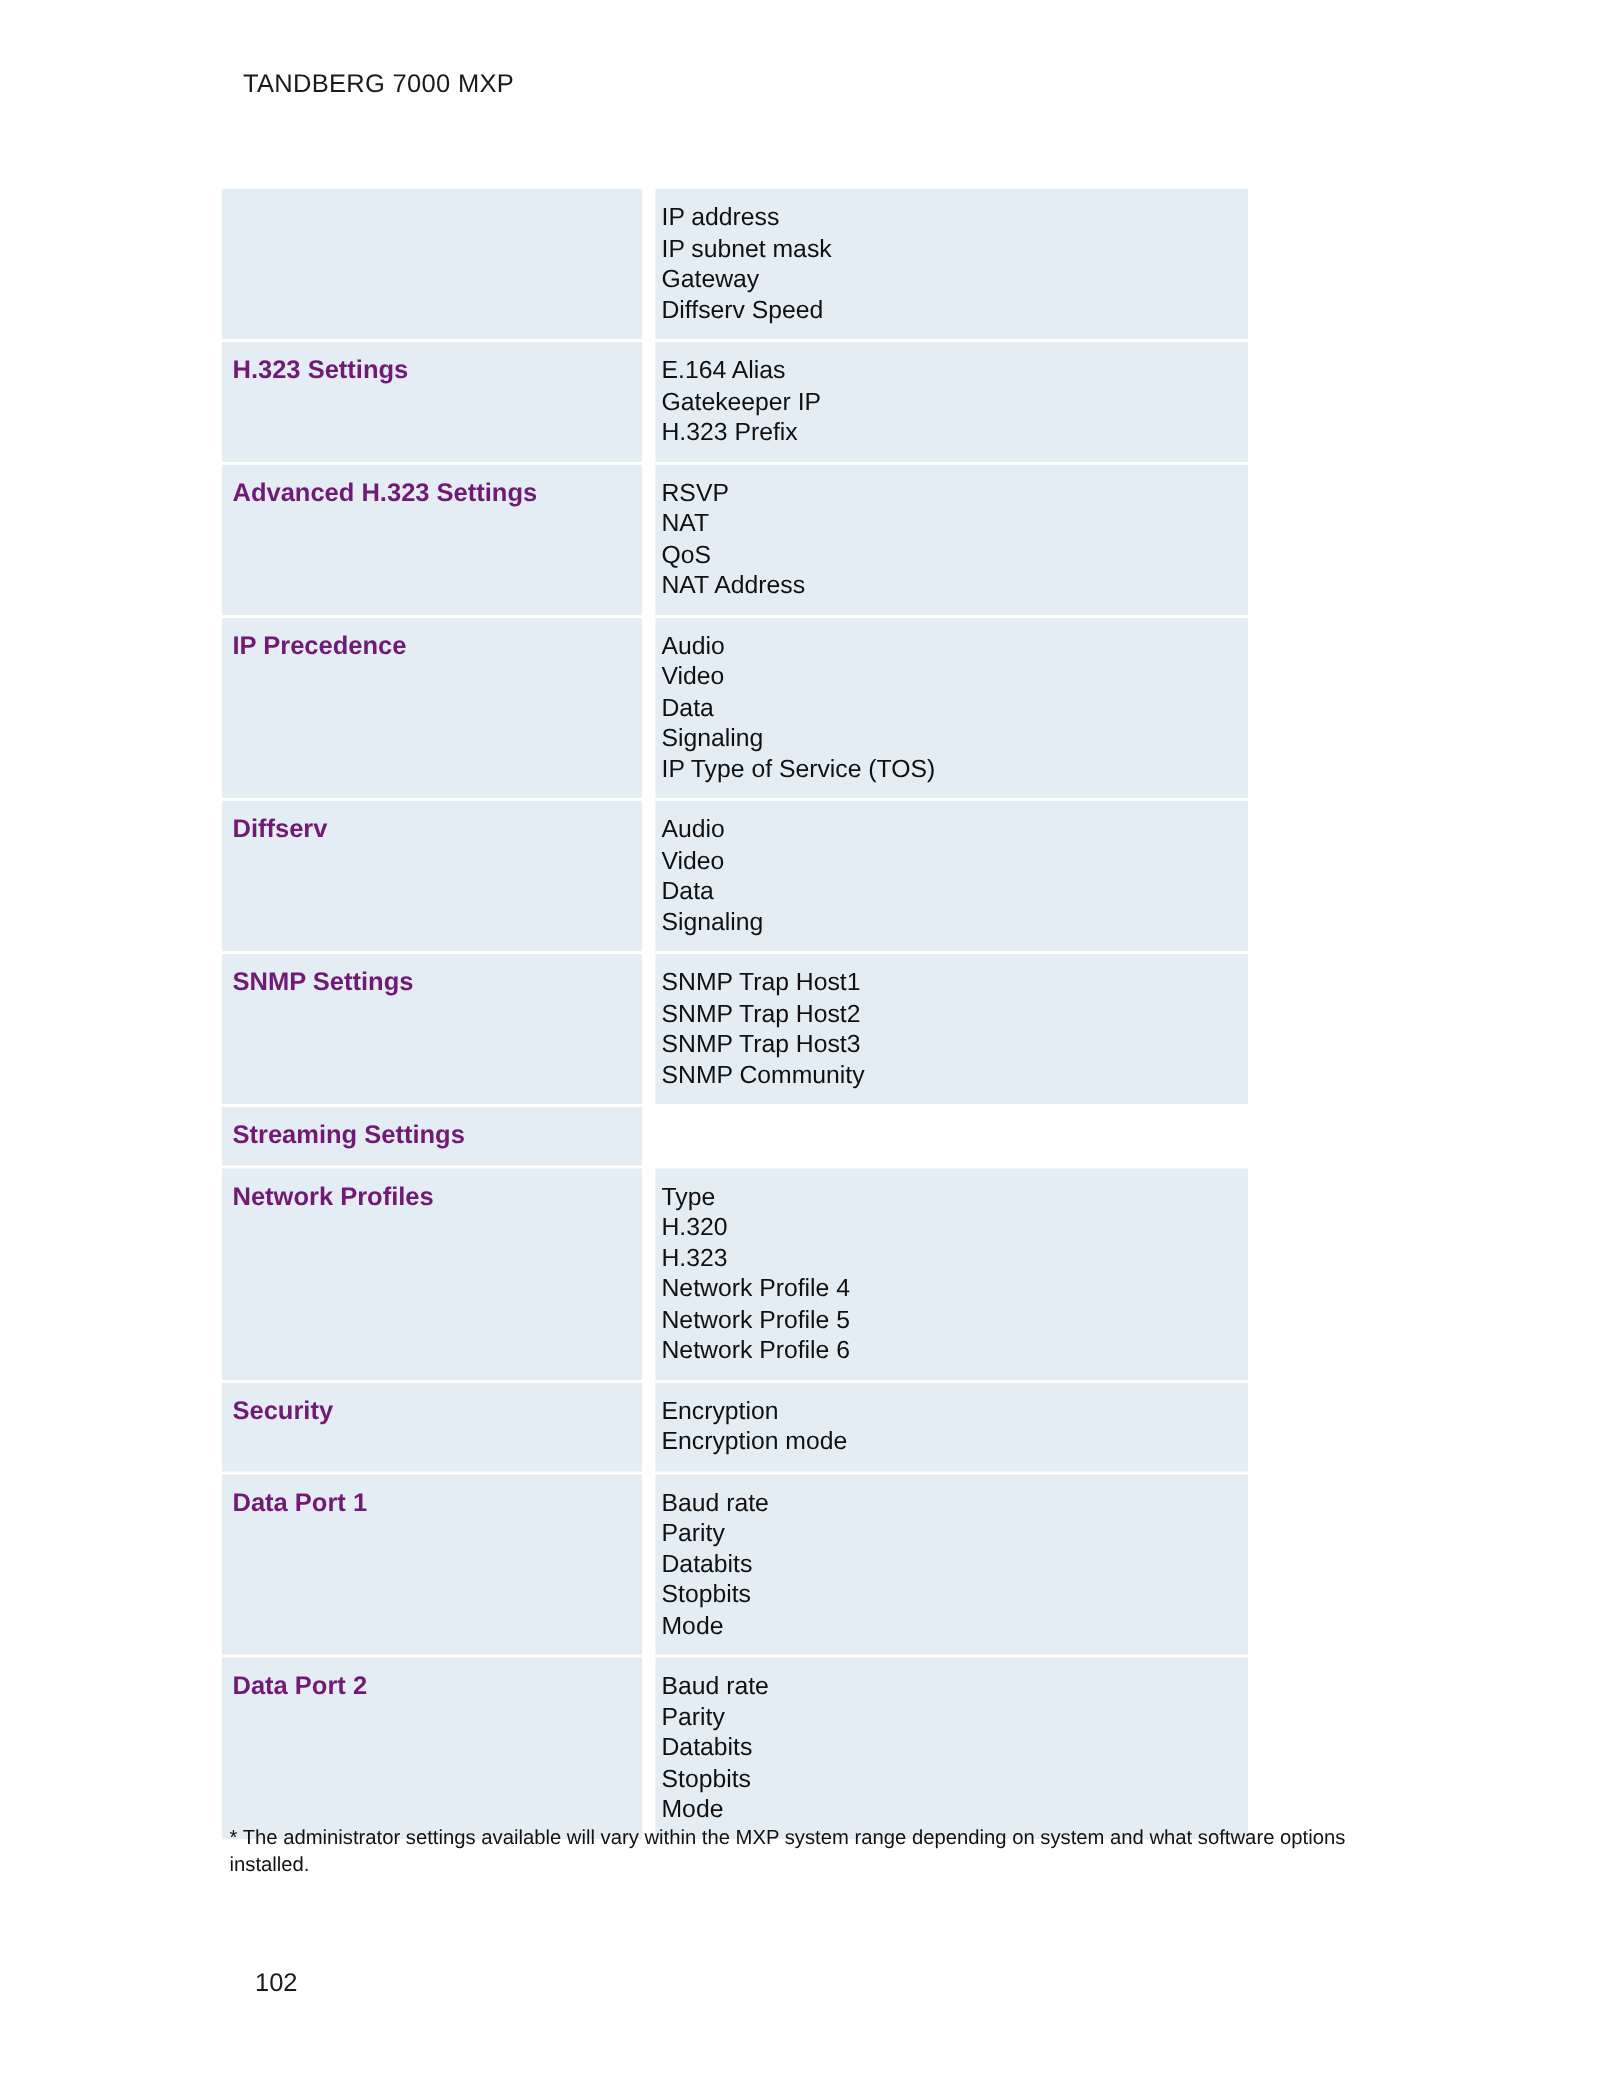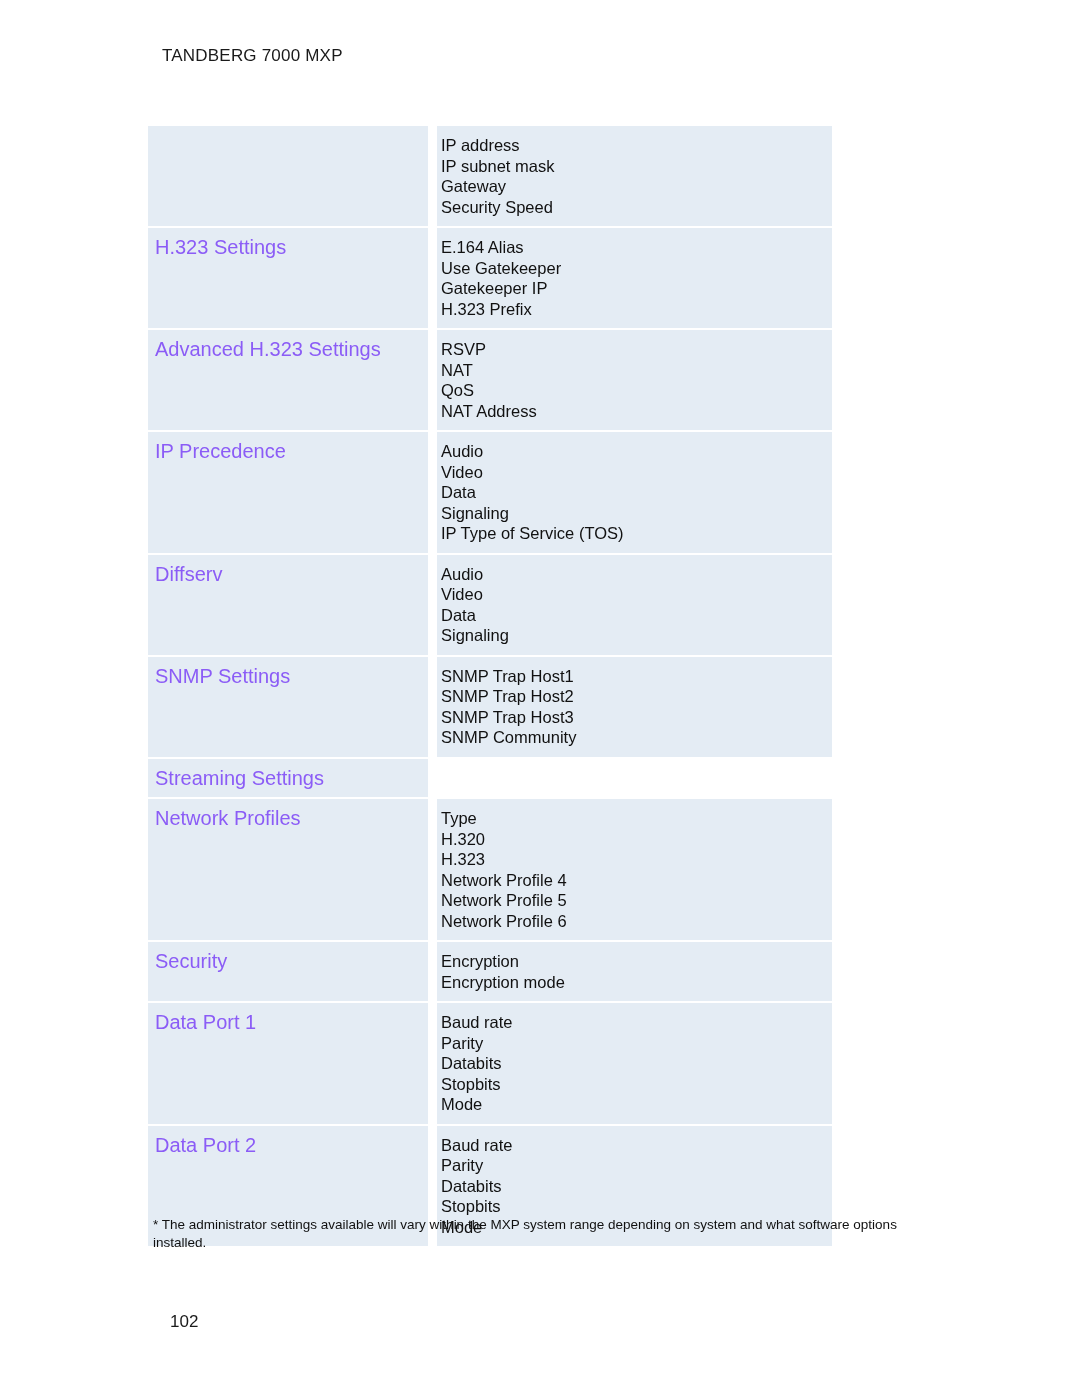--- a/index.html
+++ b/index.html
@@ -51,24 +51,24 @@
 
   .cell {
     background: #e4ecf4;
     box-sizing: border-box;
   }
 
   .cell-label {
     width: 280px;
     flex: 0 0 280px;
     padding: 9px 8px 9px 7px;
-    font-size: 20px;
-    font-weight: normal;
+    font-size: 17px;
+    font-weight: bold;
     line-height: 20.5px;
-    color: #8b5cf6;
+    color: #701a75;
   }
 
   .cell-items {
     flex: 1 1 auto;
     padding: 9px 8px 9px 4px;
     font-size: 16.5px;
     line-height: 20.5px;
     color: #111111;
   }
 
@@ -102,28 +102,27 @@
 
   <div class="running-head">TANDBERG 7000 MXP</div>
 
   <div class="spec-table" id="spec-table">
       <div class="spec-row">
         <div class="cell cell-label"></div>
         <div class="cell cell-items">
           <div class="item-line">IP address</div>
           <div class="item-line">IP subnet mask</div>
           <div class="item-line">Gateway</div>
-          <div class="item-line">Security Speed</div>
+          <div class="item-line">Diffserv Speed</div>
         </div>
       </div>
       <div class="spec-row">
         <div class="cell cell-label">H.323 Settings</div>
         <div class="cell cell-items">
           <div class="item-line">E.164 Alias</div>
-          <div class="item-line">Use Gatekeeper</div>
           <div class="item-line">Gatekeeper IP</div>
           <div class="item-line">H.323 Prefix</div>
         </div>
       </div>
       <div class="spec-row">
         <div class="cell cell-label">Advanced H.323 Settings</div>
         <div class="cell cell-items">
           <div class="item-line">RSVP</div>
           <div class="item-line">NAT</div>
           <div class="item-line">QoS</div>

